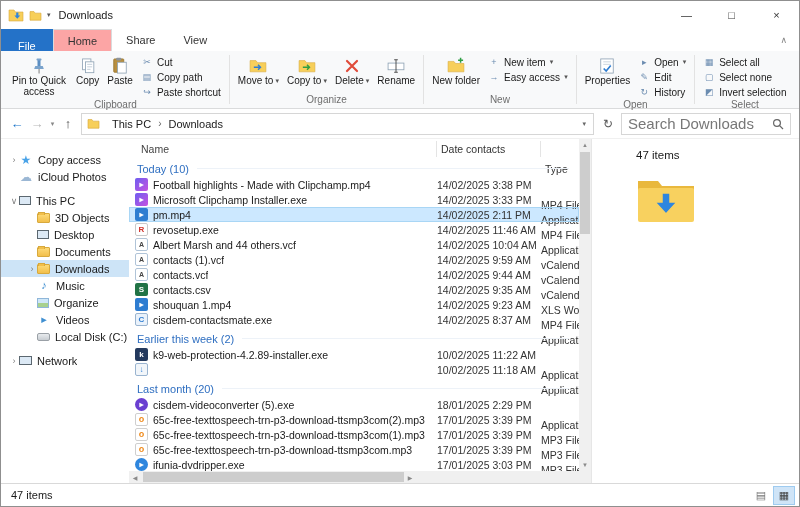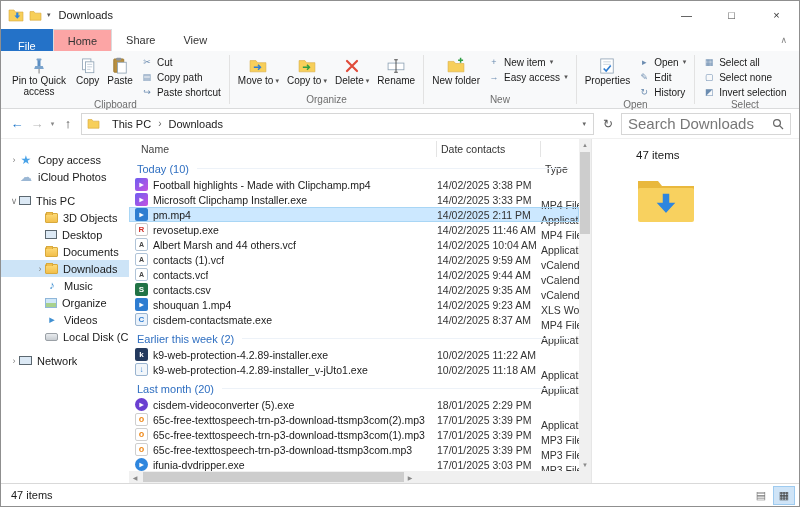--- a/index.html
+++ b/index.html
@@ -55,21 +55,21 @@
 
   
   .main{flex:1;display:flex;overflow:hidden;}
 
   
   .sidebar{width:128px;flex:none;padding-top:12px;overflow:hidden;}
   .side-item{height:17px;display:flex;align-items:center;font-size:11px;}
   .side-item.grp{margin-top:7px;}
   .side-item.sel{background:#cde4f7;}
   .lvl1{padding-left:8px;}
-  .lvl2{padding-left:34px;}
+  .lvl2{padding-left:26px;}
   .chev{width:10px;color:#808080;font-size:9px;flex:none;text-align:center;}
   .sic{width:14px;height:12px;flex:none;display:inline-flex;align-items:center;justify-content:center;margin-right:5px;font-size:11px;line-height:1;position:relative;}
   .slab{white-space:nowrap;overflow:hidden;}
   .ic-star{color:#4aa3e8;font-size:12px;}
   .ic-cloud{color:#9bb7d4;font-size:12px;}
   .ic-music{color:#3f8fd1;}
   .ic-vid{color:#3f8fd1;}
   .ic-pc{width:12px;height:9px;border:1px solid #5b6770;background:#dce9f5;}
   .ic-net{width:13px;height:9px;border:1px solid #5b6770;background:#dce9f5;}
   .ic-disk{width:13px;height:8px;border:1px solid #9aa0a6;background:linear-gradient(#e8ebee,#c8cdd2);border-radius:2px;}
@@ -538,21 +538,20 @@
             <span class="c-name">
               <span class="fic f-k9">k</span>
               <span class="fname">k9-web-protection-4.2.89-installer.exe</span>
             </span>
             <span class="c-date">10/02/2025 11:22 AM</span>
             <span class="c-type">Application</span>
           </div>
           <div class="frow">
             <span class="c-name">
               <span class="fic f-k9b">↓</span>
-              <span class="fname">k9-web-protection-4.2.89-installer_v-jUto1.exe</span>
             </span>
             <span class="c-date">10/02/2025 11:18 AM</span>
             <span class="c-type">Application</span>
           </div>
           <div class="grow">
             <span class="glab">Last month (20)</span>
           </div>
           <div class="frow">
             <span class="c-name">
               <span class="fic f-conv">▸</span>

